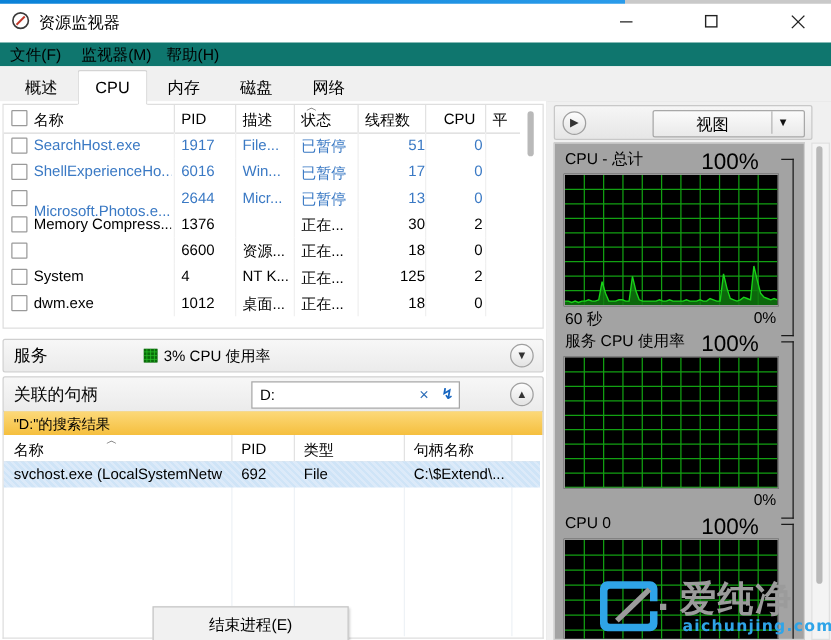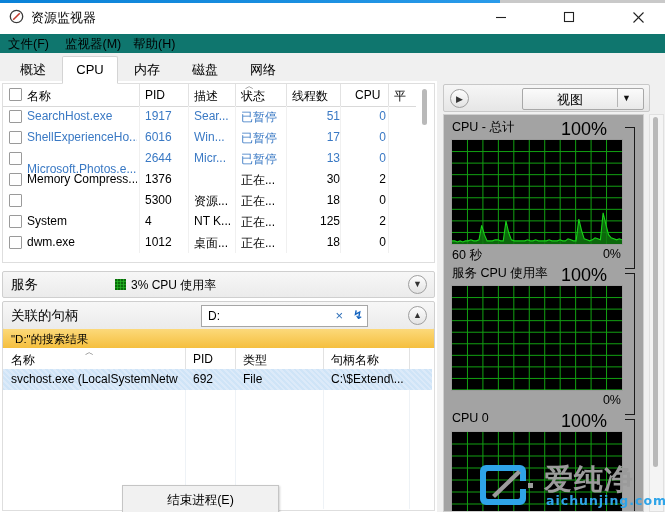--- a/index.html
+++ b/index.html
@@ -201,21 +201,21 @@
         <div class="col-sep" style="left:385px;"></div>
         <div class="th" style="left:391px;">平</div>
       </div>
 
       <div class="proc-row" style="top:25px;">
         <div class="cb"></div>
         <div class="cell suspended" style="left:24px;width:110px;">SearchHost.exe</div>
         <div class="proc-sep" style="left:136px;"></div>
         <div class="cell suspended" style="left:142px;width:40px;">1917</div>
         <div class="proc-sep" style="left:185px;"></div>
-        <div class="cell suspended" style="left:191px;width:40px;">Sear...</div>
+        <div class="cell suspended" style="left:191px;width:40px;">File...</div>
         <div class="proc-sep" style="left:232px;"></div>
         <div class="cell suspended" style="left:238px;width:44px;">已暂停</div>
         <div class="proc-sep" style="left:283px;"></div>
         <div class="cell num suspended" style="left:289px;width:48px;">51</div>
         <div class="proc-sep" style="left:337px;"></div>
         <div class="cell num suspended" style="left:341px;width:42px;">0</div>
         <div class="proc-sep" style="left:385px;"></div>
       </div>
 
       <div class="proc-row" style="top:46px;">
@@ -262,21 +262,21 @@
         <div class="proc-sep" style="left:283px;"></div>
         <div class="cell num" style="left:289px;width:48px;">30</div>
         <div class="proc-sep" style="left:337px;"></div>
         <div class="cell num" style="left:341px;width:42px;">2</div>
         <div class="proc-sep" style="left:385px;"></div>
       </div>
 
       <div class="proc-row" style="top:109px;">
         <div class="cb"></div>
         <div class="proc-sep" style="left:136px;"></div>
-        <div class="cell" style="left:142px;width:40px;">5300</div>
+        <div class="cell" style="left:142px;width:40px;">6600</div>
         <div class="proc-sep" style="left:185px;"></div>
         <div class="cell" style="left:191px;width:40px;">资源...</div>
         <div class="proc-sep" style="left:232px;"></div>
         <div class="cell" style="left:238px;width:44px;">正在...</div>
         <div class="proc-sep" style="left:283px;"></div>
         <div class="cell num" style="left:289px;width:48px;">18</div>
         <div class="proc-sep" style="left:337px;"></div>
         <div class="cell num" style="left:341px;width:42px;">0</div>
         <div class="proc-sep" style="left:385px;"></div>
       </div>

